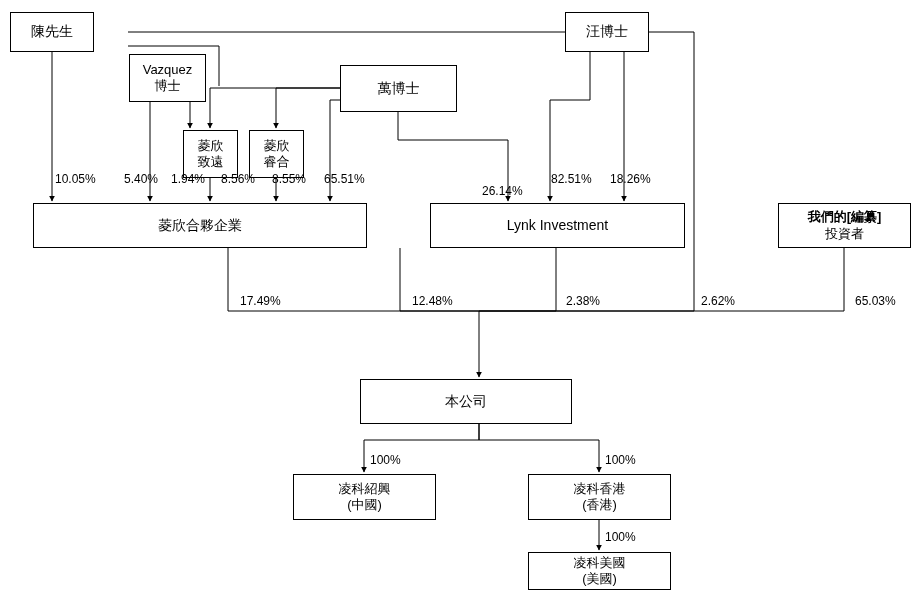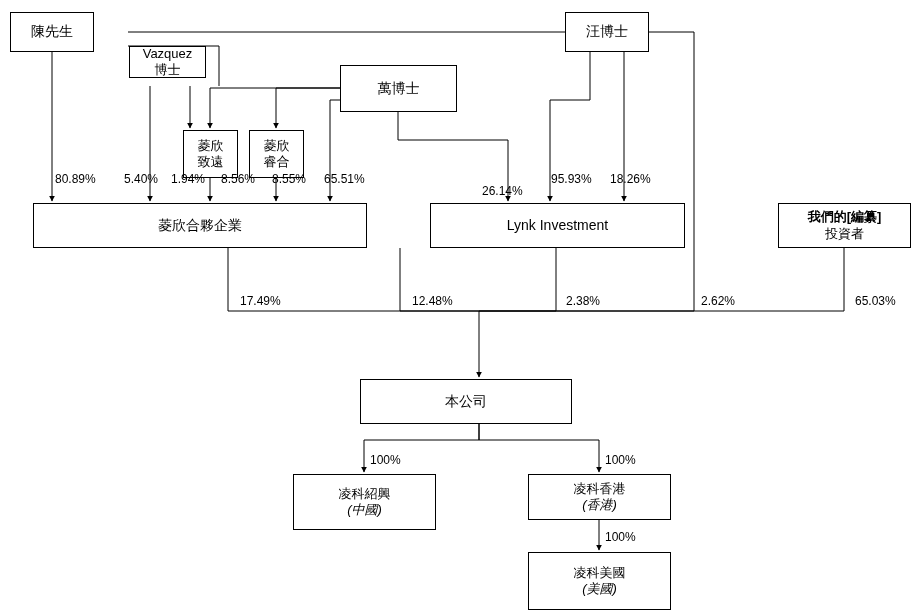--- a/index.html
+++ b/index.html
@@ -34,21 +34,20 @@
     justify-content: center;
     text-align: center;
     line-height: 1.25;
     color: #000000;
   }
   .node .ln {
     display: block;
     white-space: nowrap;
   }
   .node .ital {
-    font-style: italic;
   }
   .pct {
     position: absolute;
     font-size: 12px;
     color: #000000;
     white-space: nowrap;
     background: transparent;
   }
   .bold {
     font-weight: bold;
@@ -112,21 +111,21 @@
       <path d="M 479 424 L 479 440 L 599 440 L 599 472" marker-end="url(#arrow)"></path>
 
       <path d="M 599 520 L 599 550" marker-end="url(#arrow)"></path>
     </g>
   </svg>
 
   <div class="node" style="left:10px; top:12px; width:84px; height:40px; font-size:14px;">
     <span class="ln">陳先生</span>
   </div>
 
-  <div class="node" style="left:129px; top:46px; width:77px; height:32px; font-size:13px;">
+  <div class="node" style="left:129px; top:54px; width:77px; height:48px; font-size:13px;">
     <span class="ln">Vazquez</span>
     <span class="ln">博士</span>
   </div>
 
   <div class="node" style="left:340px; top:65px; width:117px; height:47px; font-size:14px;">
     <span class="ln">萬博士</span>
   </div>
 
   <div class="node" style="left:565px; top:12px; width:84px; height:40px; font-size:14px;">
     <span class="ln">汪博士</span>
@@ -152,43 +151,43 @@
 
   <div class="node" style="left:778px; top:203px; width:133px; height:45px; font-size:13px;">
     <span class="ln bold">我們的[編纂]</span>
     <span class="ln">投資者</span>
   </div>
 
   <div class="node" style="left:360px; top:379px; width:212px; height:45px; font-size:14px;">
     <span class="ln">本公司</span>
   </div>
 
-  <div class="node" style="left:293px; top:474px; width:143px; height:56px; font-size:13px;">
+  <div class="node" style="left:293px; top:474px; width:143px; height:46px; font-size:13px;">
     <span class="ln">凌科紹興</span>
     <span class="ln ital">(中國)</span>
   </div>
 
   <div class="node" style="left:528px; top:474px; width:143px; height:46px; font-size:13px;">
     <span class="ln">凌科香港</span>
     <span class="ln ital">(香港)</span>
   </div>
 
-  <div class="node" style="left:528px; top:552px; width:143px; height:58px; font-size:13px;">
+  <div class="node" style="left:528px; top:552px; width:143px; height:38px; font-size:13px;">
     <span class="ln">凌科美國</span>
     <span class="ln ital">(美國)</span>
   </div>
 
-  <div class="pct" style="left:55px; top:172px;">80.89%</div>
+  <div class="pct" style="left:55px; top:172px;">10.05%</div>
   <div class="pct" style="left:124px; top:172px;">5.40%</div>
   <div class="pct" style="left:171px; top:172px;">1.94%</div>
   <div class="pct" style="left:221px; top:172px;">8.56%</div>
   <div class="pct" style="left:272px; top:172px;">8.55%</div>
   <div class="pct" style="left:324px; top:172px;">65.51%</div>
   <div class="pct" style="left:482px; top:184px;">26.14%</div>
-  <div class="pct" style="left:551px; top:172px;">95.93%</div>
+  <div class="pct" style="left:551px; top:172px;">82.51%</div>
   <div class="pct" style="left:610px; top:172px;">18.26%</div>
   <div class="pct" style="left:240px; top:294px;">17.49%</div>
   <div class="pct" style="left:412px; top:294px;">12.48%</div>
   <div class="pct" style="left:566px; top:294px;">2.38%</div>
   <div class="pct" style="left:701px; top:294px;">2.62%</div>
   <div class="pct" style="left:855px; top:294px;">65.03%</div>
   <div class="pct" style="left:370px; top:453px;">100%</div>
   <div class="pct" style="left:605px; top:453px;">100%</div>
   <div class="pct" style="left:605px; top:530px;">100%</div>
 

